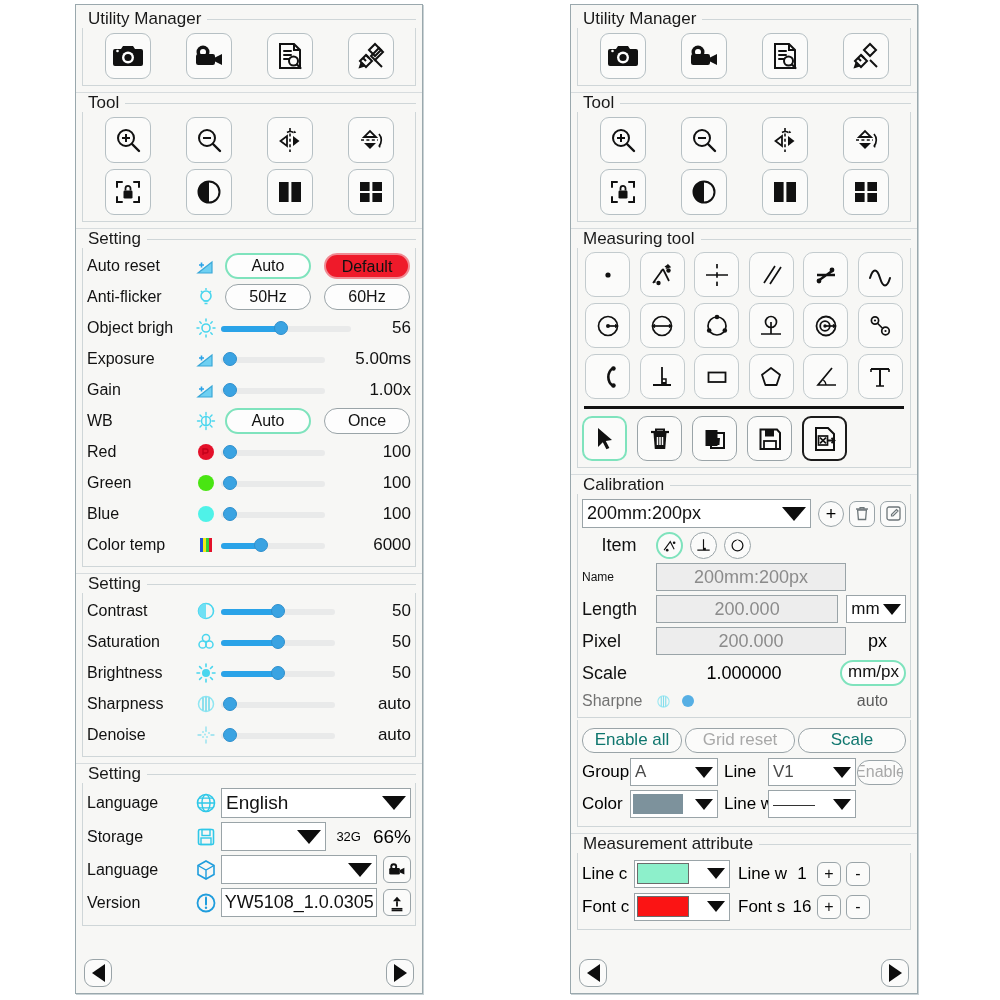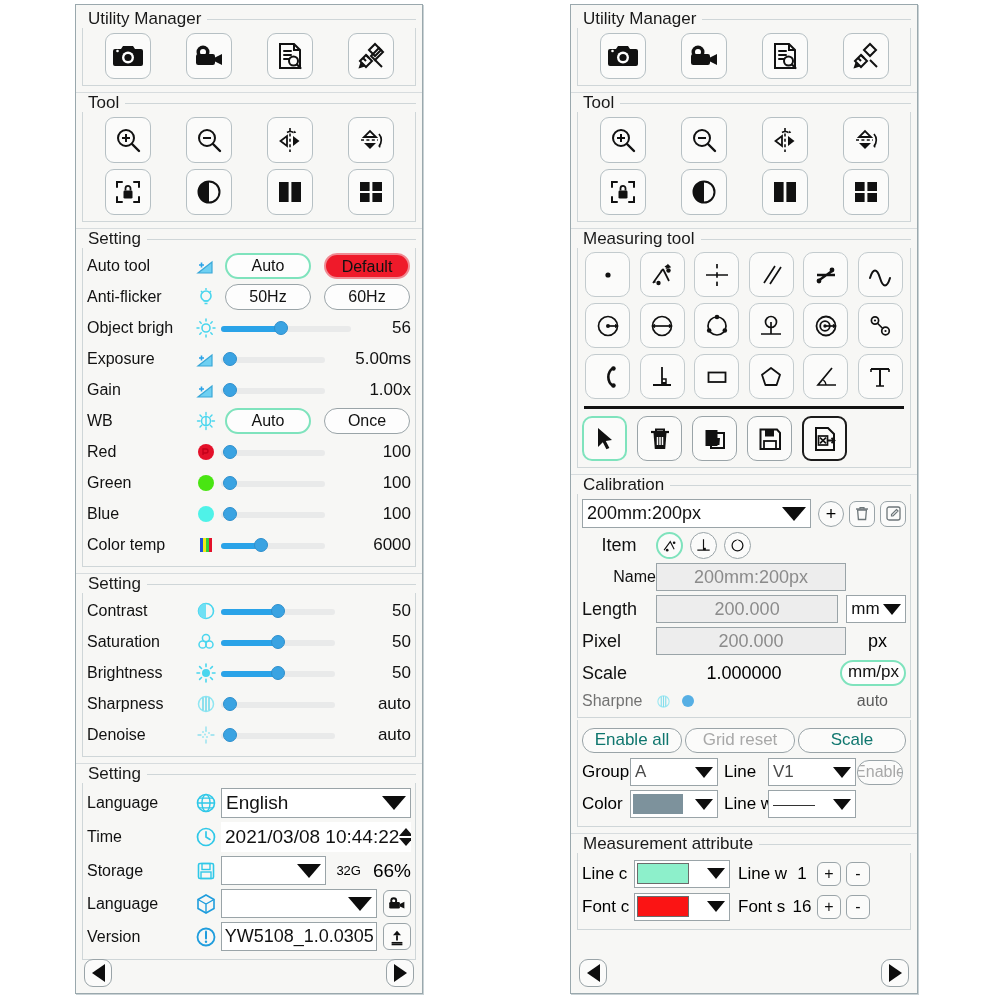--- a/index.html
+++ b/index.html
@@ -267,21 +267,21 @@
   <div class="hsep"></div>
 
   <div class="group">
     <div class="group-title">
       <span>Setting</span>
       <span class="rule"></span>
     </div>
     <div class="group-frame" style="border-top:none; padding-top:2px;">
 
       <div class="srow">
-        <div class="slabel">Auto tool</div>
+        <div class="slabel">Auto reset</div>
         <div class="sicon">
           <svg width="22" height="20" viewBox="0 0 22 20">
                 <path d="M3 17h14L17 6z" fill="#6fd0f2"></path>
                 <path d="M3 17h14L17 6z" fill="none" stroke="#3aa8d8" stroke-width="1.2"></path>
                 <path d="M4 9h5M6.5 6.5v5" stroke="#2aa3e8" stroke-width="1.6"></path>
               </svg>
         </div>
         <div class="pill sel" style="width:86px;margin-left:4px;">Auto</div>
         <div class="pill danger" style="width:86px;margin-left:13px;">Default</div>
       </div>
@@ -543,36 +543,20 @@
                 <ellipse cx="11" cy="11" rx="4" ry="8.5" fill="none" stroke="#2fc8e8" stroke-width="1.4"></ellipse>
                 <path d="M2.5 11h17M4 6.2h14M4 15.8h14" stroke="#2fc8e8" stroke-width="1.3"></path>
               </svg>
         </div>
         <div class="tbox combo" style="flex:1 1 auto; height:30px;">
           <span style="font-size:19px;">English</span>
           <span class="caret"></span>
         </div>
       </div>
 
-      <div class="srow" style="height:34px;">
-        <div class="slabel">Time</div>
-        <div class="sicon">
-          <svg width="22" height="22" viewBox="0 0 22 22">
-                <circle cx="11" cy="11" r="8.5" fill="none" stroke="#2fc8e8" stroke-width="1.7"></circle>
-                <path d="M11 5.8V11l4 2.4" fill="none" stroke="#2fc8e8" stroke-width="1.7" stroke-linecap="round"></path>
-              </svg>
-        </div>
-        <div class="tbox" style="flex:1 1 auto; height:30px; border:none; background:#fff; justify-content:space-between;">
-          <span style="font-size:19px;">2021/03/08 10:44:22</span>
-          <span class="spin">
-                <i class="up"></i>
-                <i class="dn"></i>
-              </span>
-        </div>
-      </div>
 
       <div class="srow" style="height:33px;">
         <div class="slabel">Storage</div>
         <div class="sicon">
           <svg width="20" height="20" viewBox="0 0 20 20">
                 <rect x="2.5" y="2.5" width="15" height="15" rx="1.5" fill="none" stroke="#2fc8e8" stroke-width="1.6"></rect>
                 <rect x="6" y="2.5" width="8" height="6" fill="none" stroke="#2fc8e8" stroke-width="1.4"></rect>
                 <rect x="5" y="11" width="10" height="6.5" fill="none" stroke="#2fc8e8" stroke-width="1.4"></rect>
               </svg>
         </div>
@@ -1025,21 +1009,21 @@
         </div>
         <div class="sq" style="border-radius:50%;width:27px;height:27px;margin-left:7px;">
           <svg width="17" height="17" viewBox="0 0 22 22">
                 <circle cx="11" cy="11" r="7" fill="none" stroke="#111" stroke-width="1.6"></circle>
                 <path d="M11 4v1.5" stroke="#fbfbfa" stroke-width="2.4"></path>
               </svg>
         </div>
       </div>
 
       <div class="srow" style="height:32px;">
-        <div class="slabel" style="width:74px;font-size:16px;text-align:right;">Name</div>
+        <div class="slabel" style="width:74px;font-size:12px;">Name</div>
         <div class="tbox grey" style="width:190px;height:28px;">
           <span style="font-size:18px;">200mm:200px</span>
         </div>
       </div>
 
       <div class="srow" style="height:32px;">
         <div class="slabel" style="width:74px;font-size:18px;">Length</div>
         <div class="tbox grey" style="width:190px;height:28px;">
           <span style="font-size:18px;">200.000</span>
         </div>

